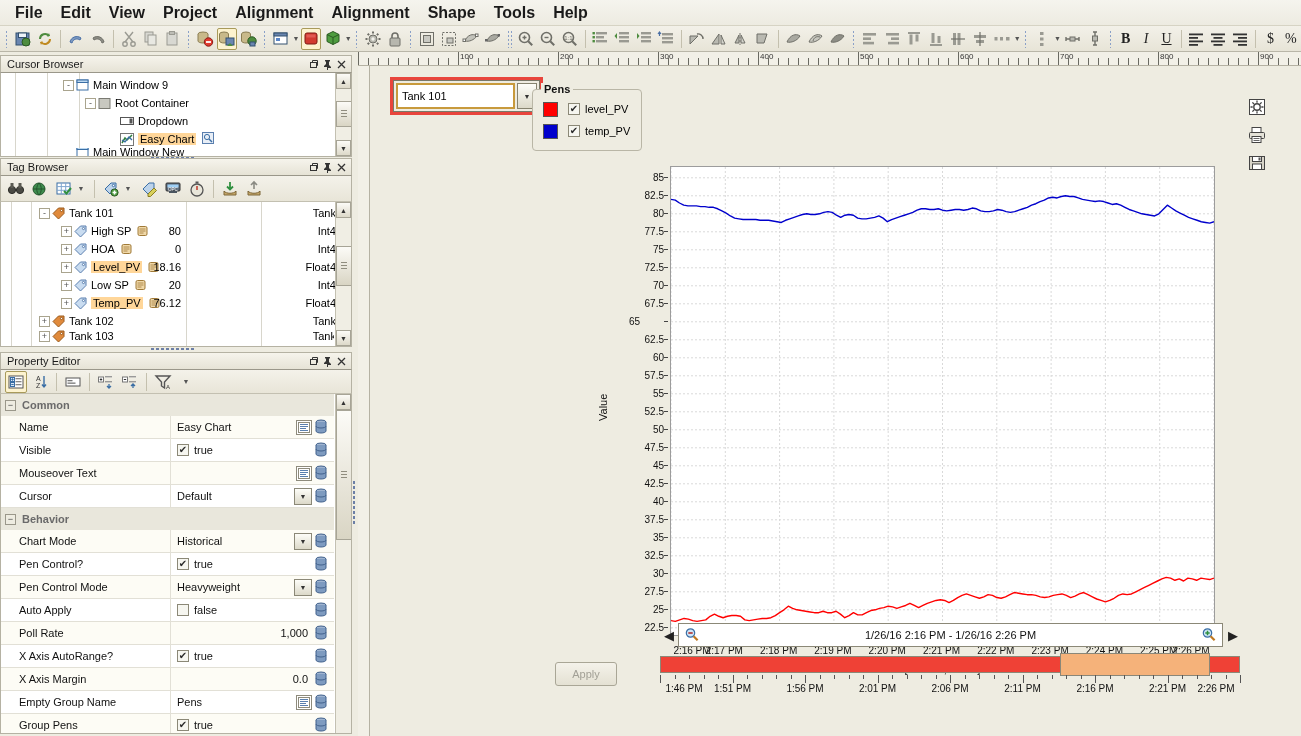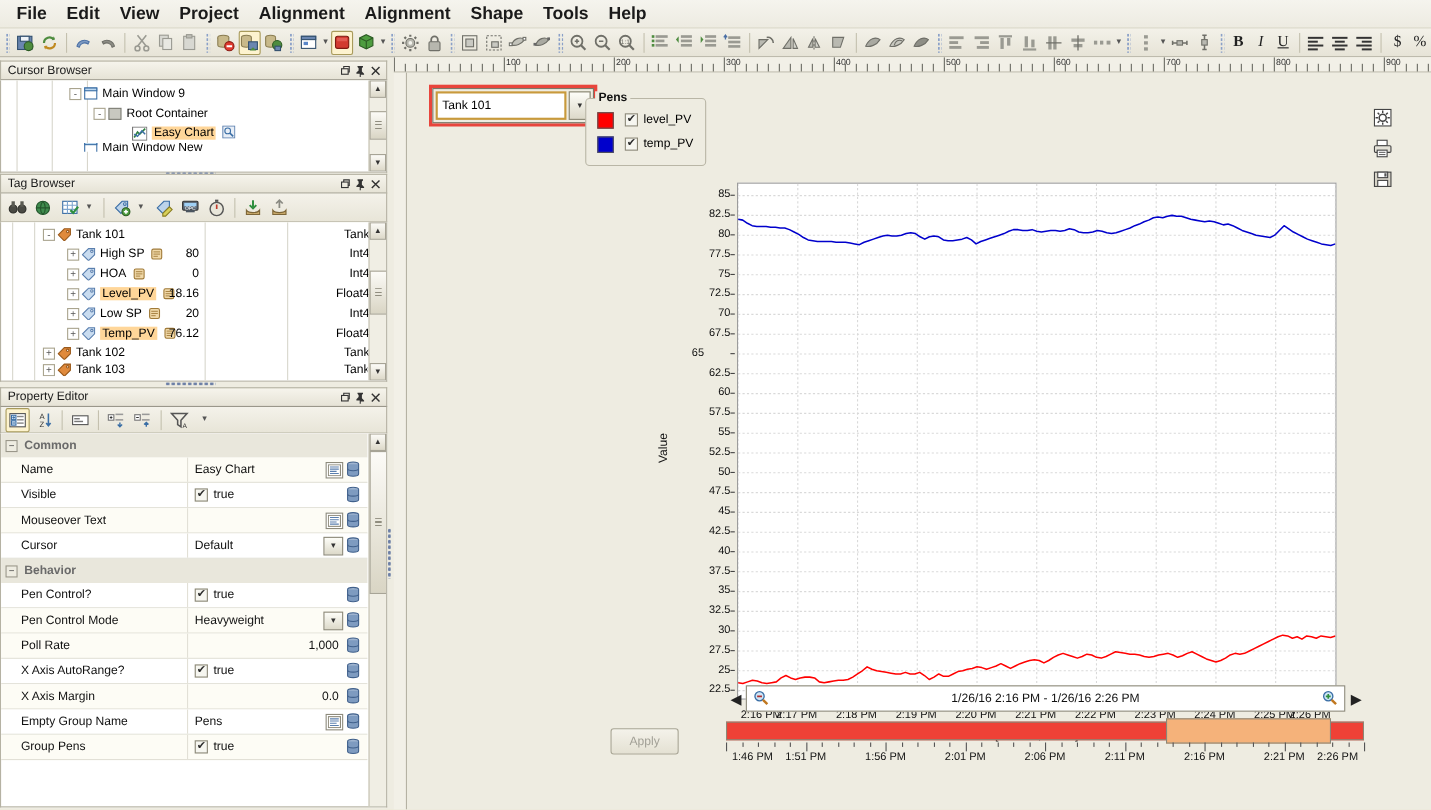--- a/index.html
+++ b/index.html
@@ -589,20 +589,31 @@
               <svg width="13" height="13" viewBox="0 0 13 13">
                 <rect x="1" y="1.5" width="11" height="10" fill="#c8c8c0" stroke="#7a7a72"></rect>
               </svg>
             </span>
             <span class="">Root Container</span>
           </div>
           <div class="tree-row">
             <span style="display:inline-block;width:106px;"></span>
             <span style="display:inline-block;width:13px;"></span>
             <span style="margin-right:4px;display:inline-flex;">
+              <svg width="14" height="10" viewBox="0 0 14 10">
+                <rect x="0.5" y="1.5" width="13" height="7" fill="#fff" stroke="#555"></rect>
+                <rect x="9.5" y="2.5" width="3" height="5" fill="#555"></rect>
+              </svg>
+            </span>
+            <span class="">Dropdown</span>
+          </div>
+          <div class="tree-row">
+            <span style="display:inline-block;width:106px;"></span>
+            <span style="display:inline-block;width:13px;"></span>
+            <span style="margin-right:4px;display:inline-flex;">
               <svg width="14" height="13" viewBox="0 0 14 13">
                 <rect x="0.5" y="0.5" width="13" height="12" fill="#fff" stroke="#777"></rect>
                 <polyline points="2,10 5,5 7,7 12,2" fill="none" stroke="#2f7f3f" stroke-width="1.5"></polyline>
                 <polyline points="2,7 5,9 9,4 12,7" fill="none" stroke="#3a6ea5" stroke-width="1.3"></polyline>
               </svg>
             </span>
             <span class="hl">Easy Chart</span>
             <span style="margin-left:6px;"><svg width="12" height="12" viewBox="0 0 12 12">
                 <rect x="0.5" y="0.5" width="11" height="11" fill="#e8eef6" stroke="#5a7fae"></rect>
                 <circle cx="5" cy="5" r="2.6" fill="none" stroke="#3a6ea5"></circle>
@@ -1012,20 +1023,34 @@
                   <ellipse cx="7" cy="3" rx="5" ry="2" fill="#9fb4d0" stroke="#41618c"></ellipse>
                   <path d="M2 3v9c0 1.2 2.2 2 5 2s5-0.8 5-2V3" fill="#7e9bc0" stroke="#41618c"></path>
                   <path d="M2 7c0 1.2 2.2 2 5 2s5-.8 5-2" fill="none" stroke="#41618c"></path>
                 </svg></span>
             </span>
           </div>
           <div class="pe-cat">
             <span class="exp">−</span>
             <span>Behavior</span>
           </div>
+          <div class="pe-row odd">
+            <span class="pe-name">Chart Mode</span>
+            <span class="pe-val">
+              <span>Historical</span>
+            </span>
+            <span class="pe-ctrls">
+              <span class="ddbtn">▼</span>
+              <span class="binder"><svg width="16" height="16" viewBox="0 0 16 16">
+                  <ellipse cx="7" cy="3" rx="5" ry="2" fill="#9fb4d0" stroke="#41618c"></ellipse>
+                  <path d="M2 3v9c0 1.2 2.2 2 5 2s5-0.8 5-2V3" fill="#7e9bc0" stroke="#41618c"></path>
+                  <path d="M2 7c0 1.2 2.2 2 5 2s5-.8 5-2" fill="none" stroke="#41618c"></path>
+                </svg></span>
+            </span>
+          </div>
           <div class="pe-row even">
             <span class="pe-name">Pen Control?</span>
             <span class="pe-val">
               <span class="cb">✔</span>
               <span>true</span>
             </span>
             <span class="pe-ctrls">
               <span class="binder"><svg width="16" height="16" viewBox="0 0 16 16">
                   <ellipse cx="7" cy="3" rx="5" ry="2" fill="#9fb4d0" stroke="#41618c"></ellipse>
                   <path d="M2 3v9c0 1.2 2.2 2 5 2s5-0.8 5-2V3" fill="#7e9bc0" stroke="#41618c"></path>
@@ -1033,20 +1058,34 @@
                 </svg></span>
             </span>
           </div>
           <div class="pe-row odd">
             <span class="pe-name">Pen Control Mode</span>
             <span class="pe-val">
               <span>Heavyweight</span>
             </span>
             <span class="pe-ctrls">
               <span class="ddbtn">▼</span>
+              <span class="binder"><svg width="16" height="16" viewBox="0 0 16 16">
+                  <ellipse cx="7" cy="3" rx="5" ry="2" fill="#9fb4d0" stroke="#41618c"></ellipse>
+                  <path d="M2 3v9c0 1.2 2.2 2 5 2s5-0.8 5-2V3" fill="#7e9bc0" stroke="#41618c"></path>
+                  <path d="M2 7c0 1.2 2.2 2 5 2s5-.8 5-2" fill="none" stroke="#41618c"></path>
+                </svg></span>
+            </span>
+          </div>
+          <div class="pe-row even">
+            <span class="pe-name">Auto Apply</span>
+            <span class="pe-val">
+              <span class="cb"></span>
+              <span>false</span>
+            </span>
+            <span class="pe-ctrls">
               <span class="binder"><svg width="16" height="16" viewBox="0 0 16 16">
                   <ellipse cx="7" cy="3" rx="5" ry="2" fill="#9fb4d0" stroke="#41618c"></ellipse>
                   <path d="M2 3v9c0 1.2 2.2 2 5 2s5-0.8 5-2V3" fill="#7e9bc0" stroke="#41618c"></path>
                   <path d="M2 7c0 1.2 2.2 2 5 2s5-.8 5-2" fill="none" stroke="#41618c"></path>
                 </svg></span>
             </span>
           </div>
           <div class="pe-row odd">
             <span class="pe-name">Poll Rate</span>
             <span class="pe-val right">

